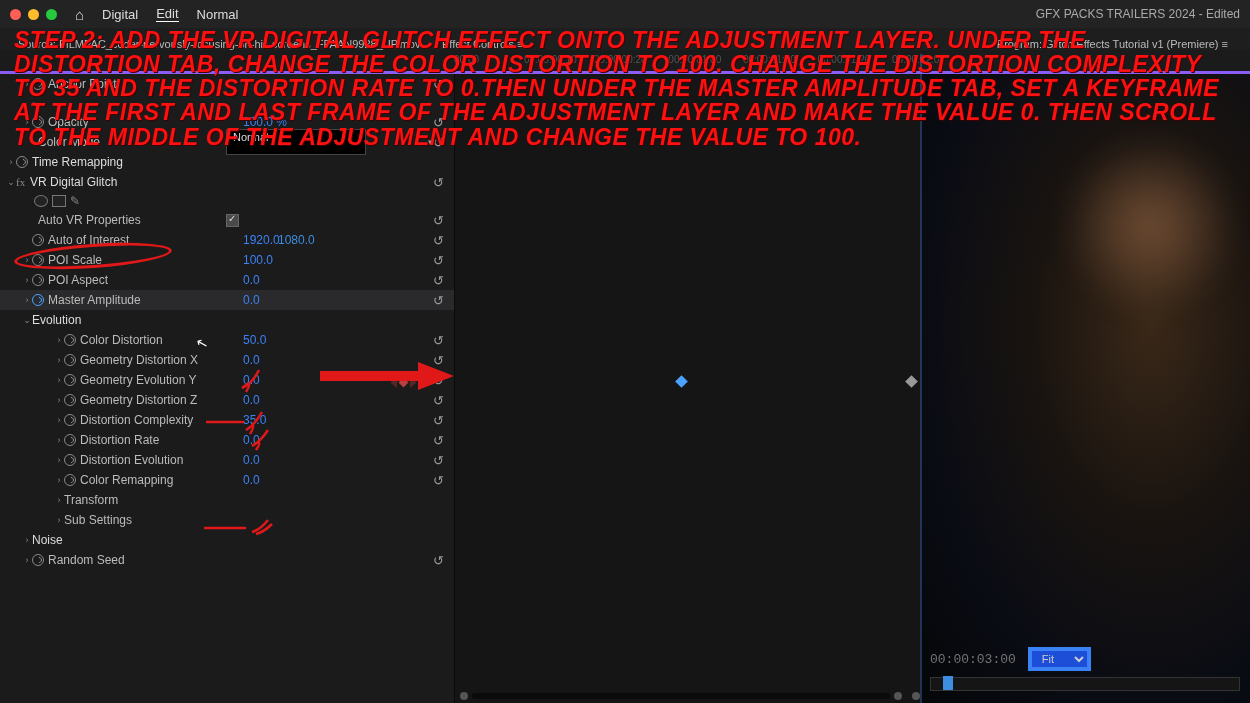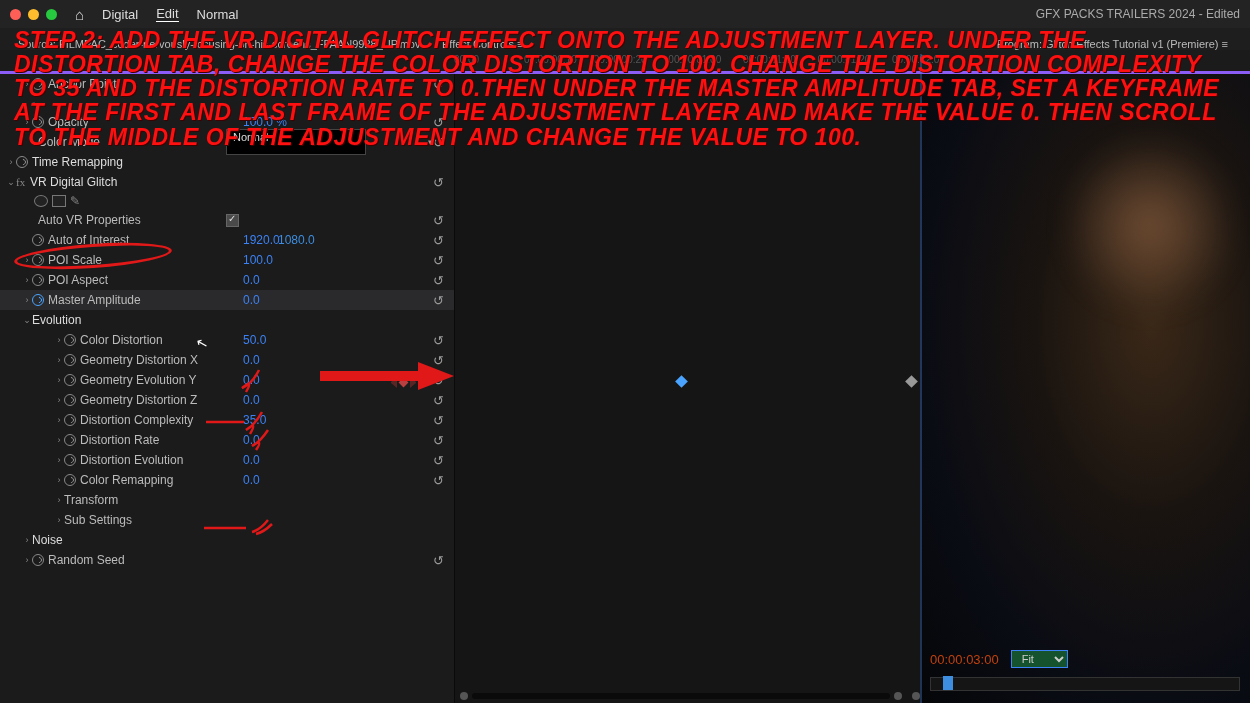--- a/index.html
+++ b/index.html
@@ -76,22 +76,22 @@
 .red-scribble { position:absolute; pointer-events:none; z-index:20; }
 .red-arrow-big { position:absolute; z-index:20; pointer-events:none; }
 
 
 .overlay-text { position:absolute; top:28px; left:14px; right:20px; z-index:40; color:#ff1010; font-family: Impact, "Arial Black", sans-serif; font-weight:900; font-size:23px; line-height:1.05; letter-spacing:0.5px; text-shadow: 1px 1px 0 #400000; font-style:italic;}
 
 
 .preview-img { position:absolute; inset:0; background: radial-gradient(ellipse at 70% 40%, #3a2818 0%, #1a1410 35%, #0a0c14 70%, #050608 100%); }
 .preview-blur { position:absolute; right:20px; top:50px; width:160px; height:200px; background: radial-gradient(circle, rgba(220,150,100,0.4), transparent 70%); filter:blur(14px);}
 .timecode-bar { position:absolute; bottom:30px; left:10px; right:10px; height:28px; display:flex; align-items:center; gap:12px; }
-.timecode { color:#c2410c; font-size:13px; font-family:Liberation Sans, sans-serif;}
-.fit-sel { background:#14532d; color:#ccc; border:1px solid #3b82f6; font-size:11px; padding:1px 16px 1px 6px;}
+.timecode { color:#737373; font-size:13px; font-family:Liberation Mono, monospace;}
+.fit-sel { background:#1d4ed8; color:#ccc; border:4px solid #3b82f6; font-size:11px; padding:1px 16px 1px 6px;}
 .mini-ruler { position:absolute; bottom:12px; left:10px; right:10px; height:14px; background:#151515; border:1px solid #333;}
 .mini-ph{ position:absolute; left:12px; top:-2px; width:10px; height:14px; background:#3d8de0;}
 
 
 .hscroll { position:absolute; bottom:2px; left:460px; width:460px; height:10px; display:flex; align-items:center; gap:4px;}
 .hsc-track{ flex:1; height:6px; background:#0a0a0a; border-radius:3px;}
 .hsc-knob{ width:8px;height:8px;border-radius:50%;background:#555;}
 
 .cursor-ptr { position:absolute; left:196px; top:335px; z-index:30; color:#fff; font-size:14px; transform:rotate(-15deg); pointer-events:none;}
 </style>

